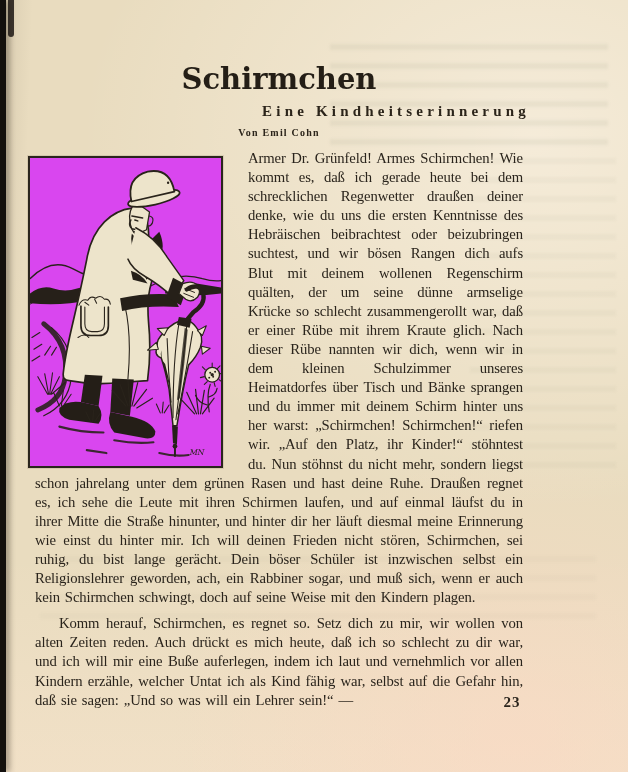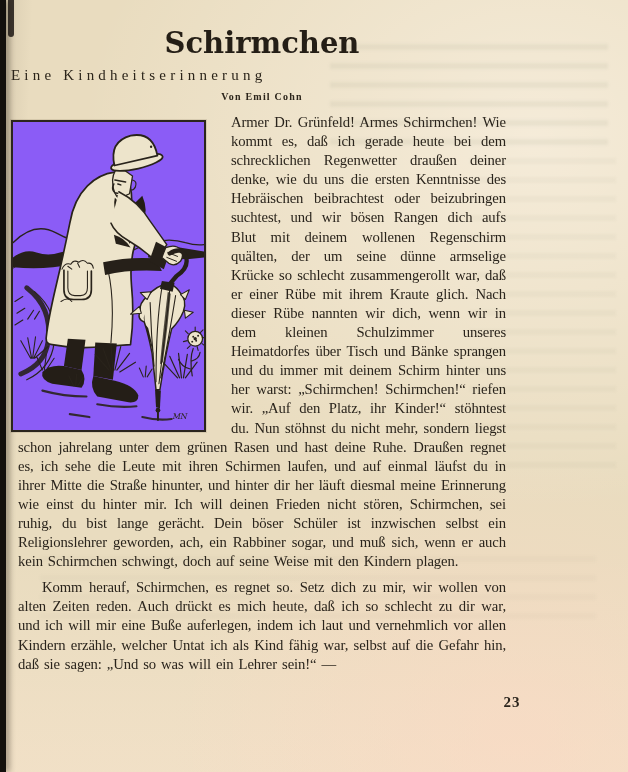--- a/index.html
+++ b/index.html
@@ -29,31 +29,31 @@
     background:#1d1814;border-radius:0 0 3px 3px;opacity:.85;
   }
   .ghost{
     position:absolute;pointer-events:none;filter:blur(1.6px);
     background:repeating-linear-gradient(180deg, rgba(120,130,104,.17) 0 6px, rgba(0,0,0,0) 6px 19px);
   }
   .ghost.g1{left:330px;top:44px;width:278px;height:112px;opacity:.55;}
   .ghost.g2{left:470px;top:158px;width:146px;height:320px;opacity:.30;}
   .ghost.g3{left:40px;top:556px;width:556px;height:66px;opacity:.22;}
   .content{
-    position:absolute;left:11px;top:0;width:502px;padding-top:28px;
+    position:absolute;left:28px;top:0;width:502px;padding-top:64px;
   }
   .t-title{
     margin:0;text-align:center;
     font-family:"DejaVu Serif","Liberation Serif",serif;
     font-weight:bold;font-size:29px;line-height:30px;
     letter-spacing:0px;color:#241e16;
   }
   .t-sub{
-    margin:9px 0 0 0;text-align:left;
-    font-weight:normal;font-size:15px;line-height:16px;letter-spacing:4.2px;
+    margin:9px 0 0 0;text-align:right;
+    font-weight:bold;font-size:15px;line-height:16px;letter-spacing:4.2px;
     color:#2b241a;
   }
   .t-byline{
     margin:6px 0 0 0;text-align:center;
     font-weight:bold;font-size:10px;line-height:16px;letter-spacing:1.2px;
     color:#2b241a;
   }
   .t-credit{
     margin:8px 0 0 0;text-align:center;
     font-weight:bold;font-size:14.5px;line-height:16px;letter-spacing:.4px;
@@ -67,21 +67,21 @@
     letter-spacing:-0.1px;word-spacing:1.4px;
     color:#2a241c;
   }
   .bodytext p{margin:7px;}
   .bodytext p.p2{text-indent:24px;font-family:Liberation Serif, serif;}
   figure.illus{
     float:left;
     margin:7px 25px 4px 0;
     width:191px;height:308px;
     border:2px solid #2b251d;
-    background:#8b5cf6;
+    background:#d946ef;
     box-shadow:0 0 0 1px rgba(100,85,60,.15);
   }
   figure.illus svg{display:block;width:191px;height:308px;}
   .pagenum{
     position:absolute;left:492px;top:694px;width:40px;
     font-weight:bold;font-size:15px;color:#2a241c;text-align:center;
     letter-spacing:1px;
   }
   .sig{font-family:"DejaVu Serif",serif;font-size:8px;font-style:italic;fill:#29231b;}
 </style>

